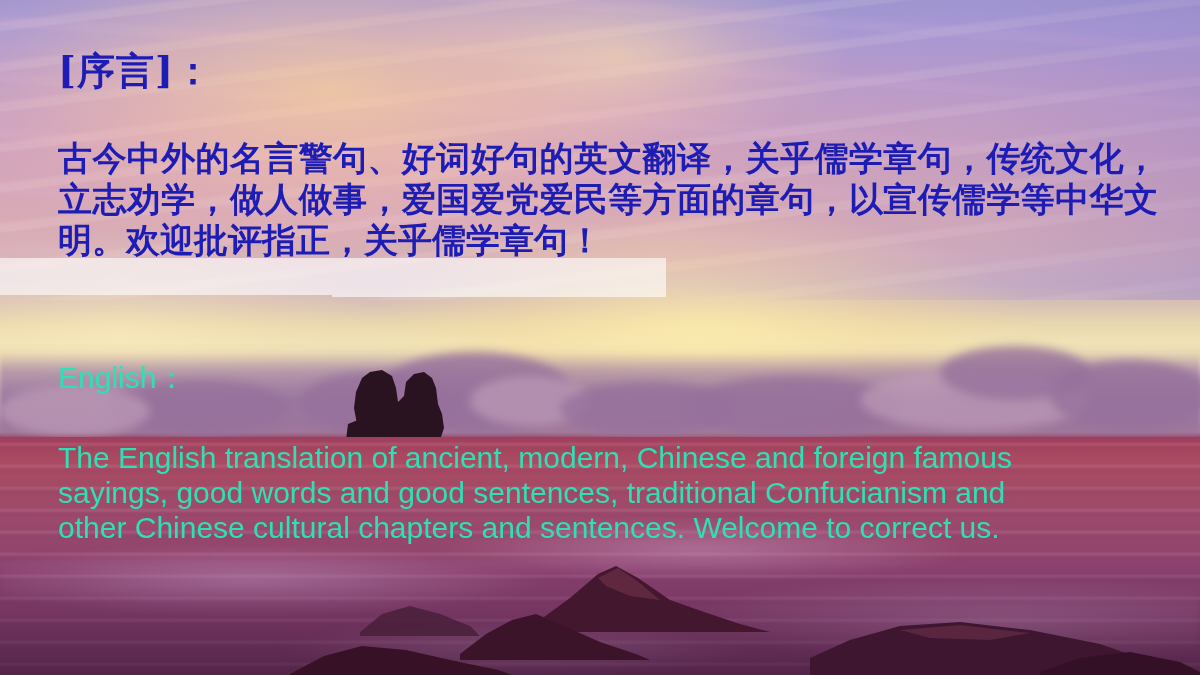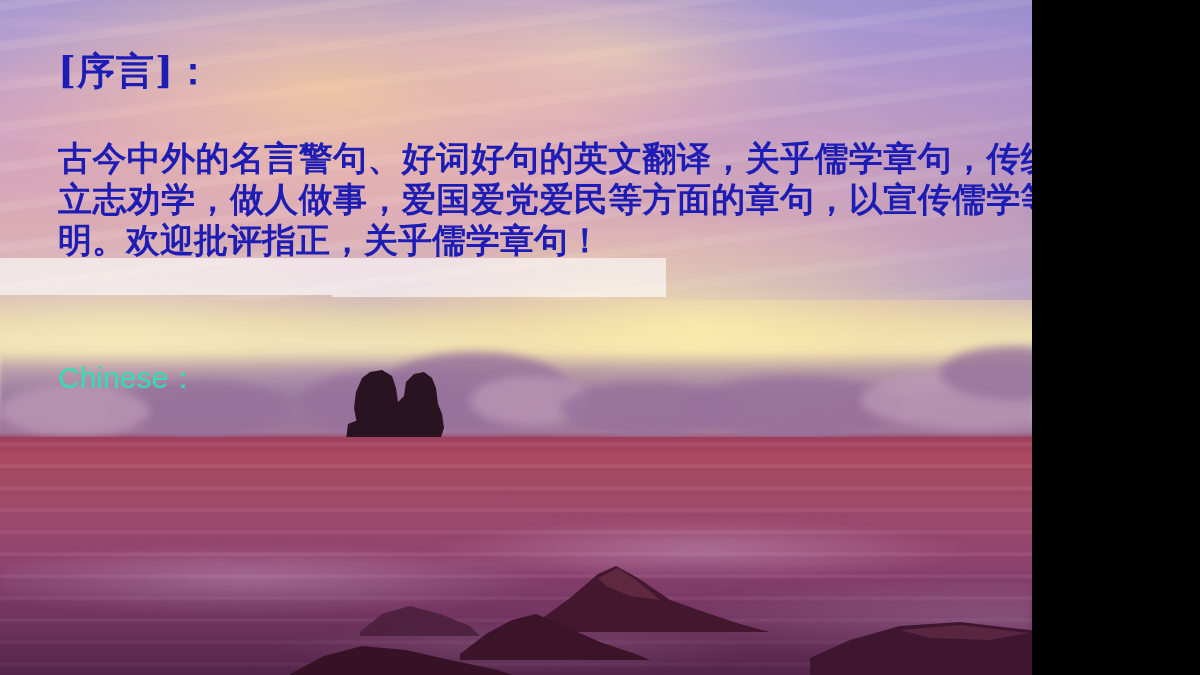--- a/index.html
+++ b/index.html
@@ -2,21 +2,21 @@
 <html><head>
 <meta charset="utf-8">
 <style>
   html, body {
     margin: 0;
     padding: 0;
     background: #000;
   }
   #slide {
     position: relative;
-    width: 1032px;
+    width: 1200px;
     height: 675px;
     overflow: hidden;
     font-family: "Liberation Sans", sans-serif;
   }
 
   
   .bg-layer { position: absolute; left: 0; top: 0; width: 100%; height: 100%; }
 
   
   .sky-base {
@@ -247,16 +247,17 @@
     <path fill="#341026" d="M0 34 L40 20 L90 14 L140 24 L160 34 L160 40 L0 40 Z"></path>
   </svg>
 
   <div class="plate" style="left:0px;   top:258px; width:332px; height:37px;"></div>
   <div class="plate" style="left:332px; top:258px; width:334px; height:39px;"></div>
 
   <div class="cn-title">[序言]：</div>
 
   <div class="cn-body">古今中外的名言警句、好词好句的英文翻译，关乎儒学章句，传统文化，立志劝学，做人做事，爱国爱党爱民等方面的章句，以宣传儒学等中华文明。欢迎批评指正，关乎儒学章句！</div>
 
-  <div class="en-title">Chinese：</div>
-
+  <div class="en-title">English：</div>
+
+  <div class="en-body">The English translation of ancient, modern, Chinese and foreign famous sayings, good words and good sentences, traditional Confucianism and other Chinese cultural chapters and sentences. Welcome to correct us.</div>
 
 </div>
 
 </body></html>

